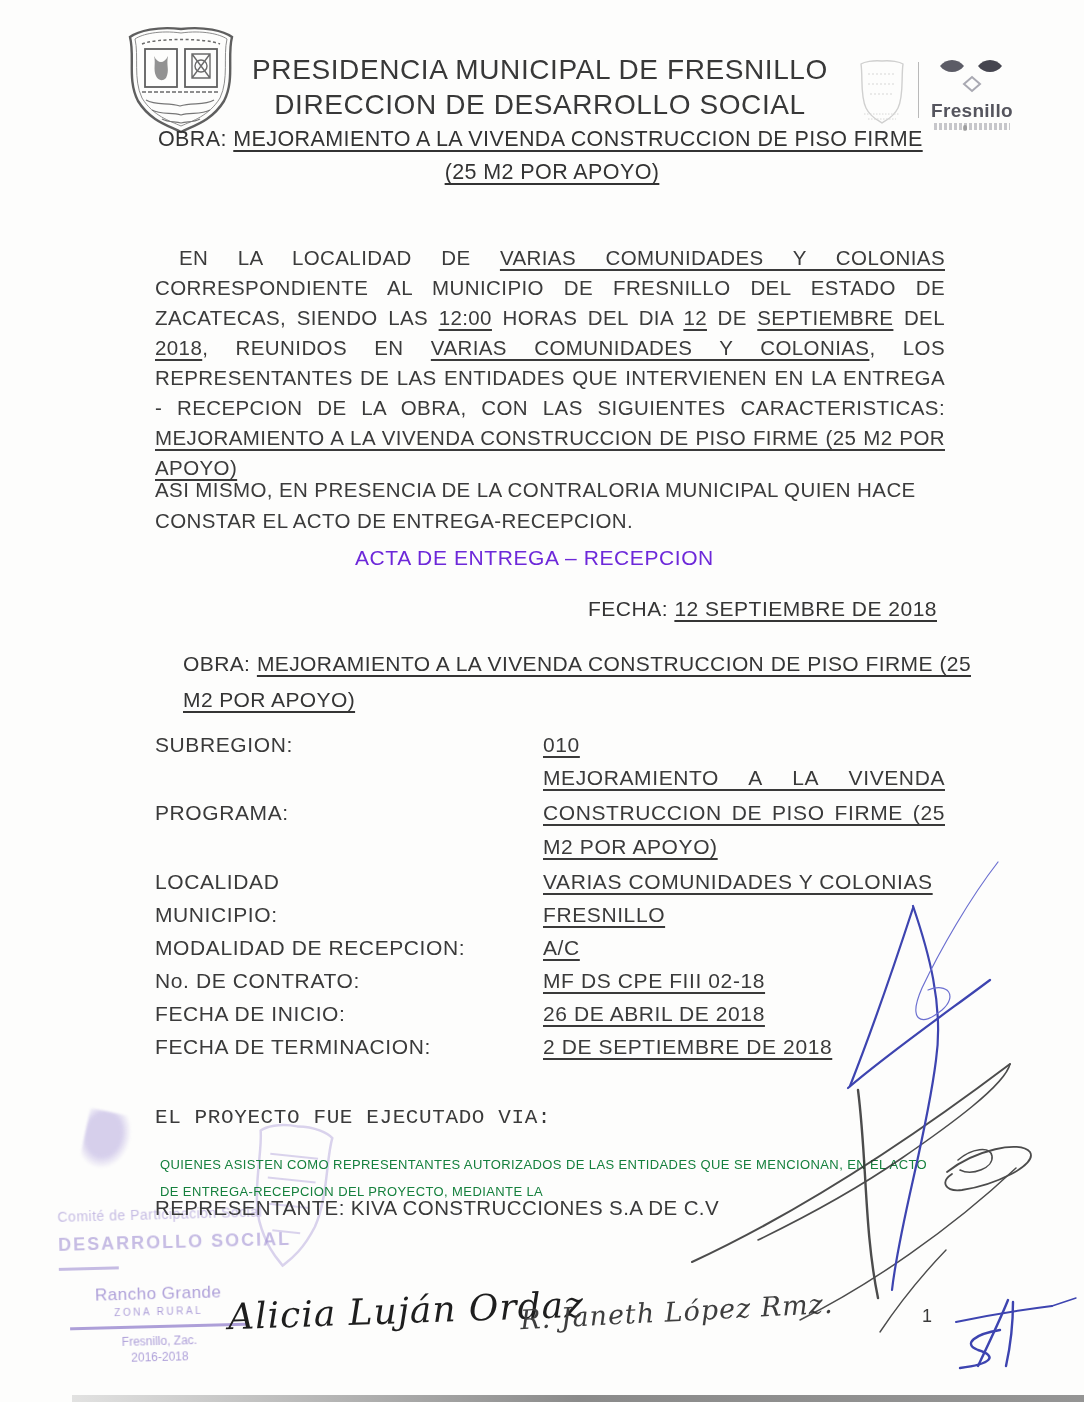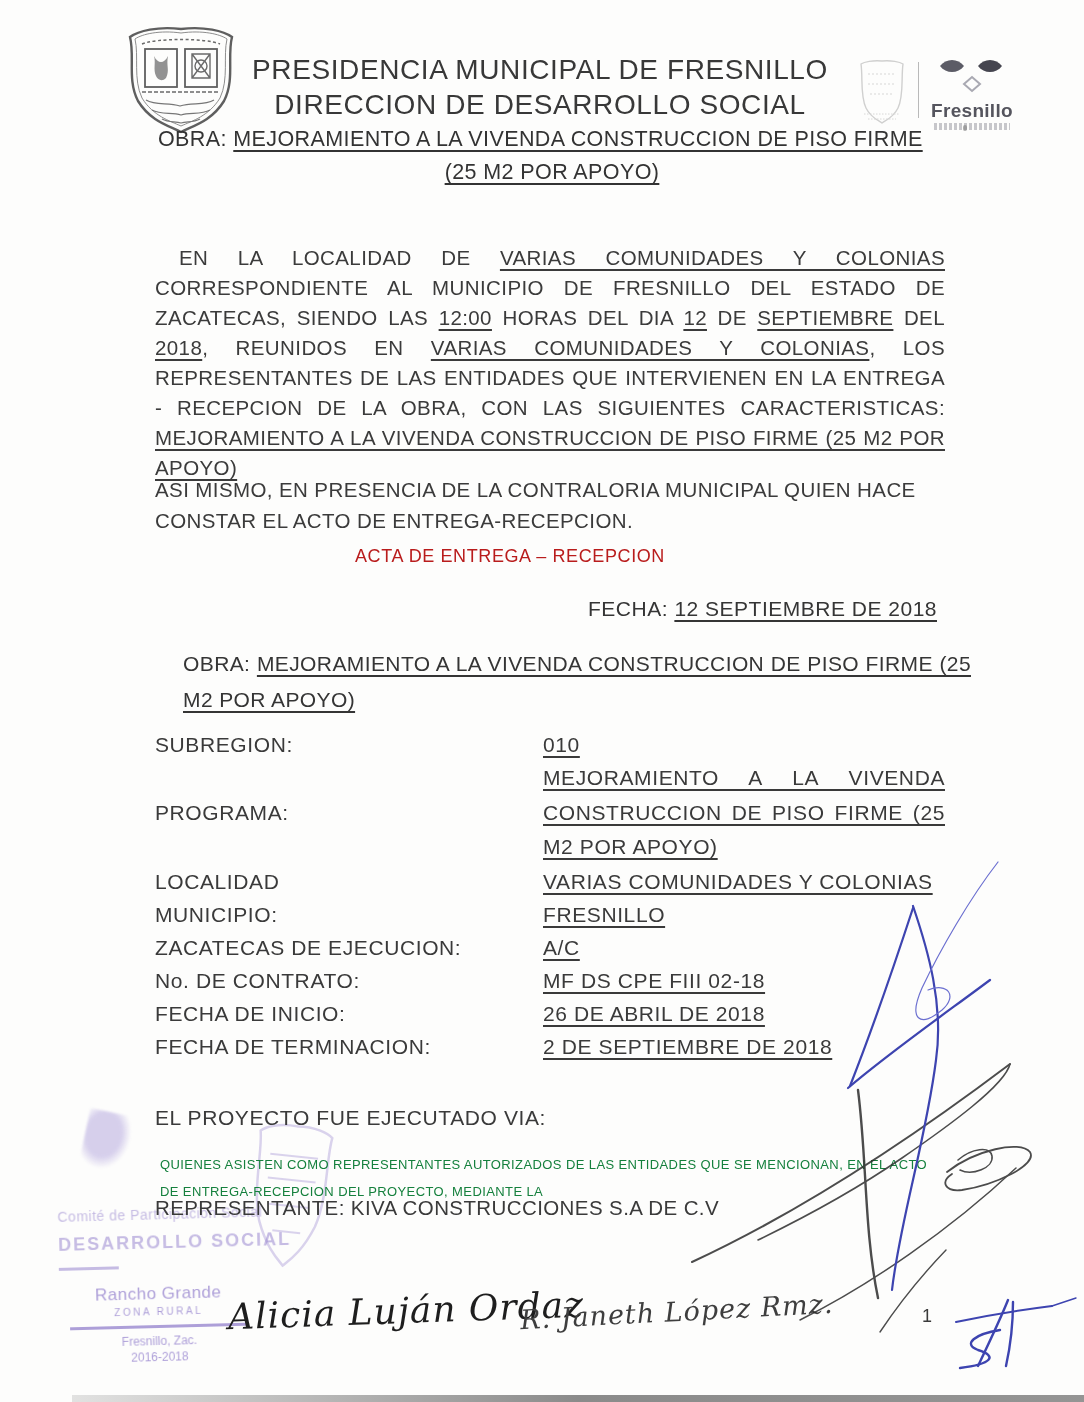--- a/index.html
+++ b/index.html
@@ -14,33 +14,33 @@
   
   .title-block{left:150px;top:52px;width:780px;text-align:center;line-height:35px;
     font-size:28px;letter-spacing:.6px;color:#383838;}
   .obra-top{left:158px;top:127px;width:788px;font-size:21.5px;letter-spacing:.4px;color:#333;}
   .obra-top-l2{left:158px;top:160px;width:788px;text-align:center;font-size:21.5px;letter-spacing:.4px;color:#333;}
 
   
   .p1{left:155px;top:243px;width:790px;font-size:20.5px;letter-spacing:.4px;line-height:30px;
     text-align:justify;text-indent:24px;color:#3b3b3b;}
   .p2{left:155px;top:474px;width:790px;font-size:20.5px;letter-spacing:.4px;line-height:31px;color:#3b3b3b;}
-  .acta{left:355px;top:546px;font-size:18px;letter-spacing:.6px;color:#b91c1c;text-align:center;}
+  .acta{left:355px;top:546px;font-size:21px;letter-spacing:.6px;color:#6d28d9;text-align:center;}
   .fecha{left:155px;top:597px;width:782px;text-align:right;font-size:21px;letter-spacing:.5px;color:#353535;}
   .obra-mid{left:155px;top:646px;width:788px;font-size:21px;letter-spacing:.4px;line-height:36px;text-align:justify;color:#353535;margin-left:28px;}
 
   
   .fields{left:155px;top:728px;width:790px;font-size:21px;letter-spacing:.6px;color:#3a3a3a;}
   .field-row{display:flex;align-items:flex-end;min-height:33px;line-height:33px;}
   .field-row.multiline{align-items:center;}
   .field-label{width:388px;flex:none;}
   .field-value{flex:1;}
   .field-value.justify{text-align:justify;line-height:34.5px;}
 
-  .via{left:155px;top:1106px;font-size:21px;letter-spacing:.6px;color:#3a3a3a;}
+  .via{left:155px;top:1106px;font-size:21px;letter-spacing:.6px;color:#3a3a3a;font-family:Liberation Mono, monospace;}
   .constructora{left:155px;top:1156px;font-size:20.5px;letter-spacing:.4px;color:#3a3a3a;}
   .representante{left:155px;top:1184px;font-size:20.5px;letter-spacing:.4px;color:#3a3a3a;margin-top:12px;}
   .quienes{left:155px;top:1152px;width:780px;font-size:13px;letter-spacing:.4px;line-height:26.5px;padding-left:5px;color:#15803d;}
 
   
   .crest-box{left:112px;top:24px;width:138px;height:112px;}
   .wm-shield{left:856px;top:58px;width:52px;height:68px;opacity:.45;}
   .logo-divider{left:918px;top:62px;width:1px;height:56px;background:#b9b9b9;}
   .fres-logo{left:926px;top:52px;width:92px;text-align:center;}
   .fres-text{font-size:19px;font-weight:bold;letter-spacing:.3px;color:#55555e;margin-top:2px;}
@@ -165,21 +165,21 @@
     </div>
     <div class="field-row">
       <span class="field-label">LOCALIDAD</span>
       <span class="field-value u">VARIAS COMUNIDADES Y COLONIAS</span>
     </div>
     <div class="field-row">
       <span class="field-label">MUNICIPIO:</span>
       <span class="field-value u">FRESNILLO</span>
     </div>
     <div class="field-row">
-      <span class="field-label">ZACATECAS DE EJECUCION:</span>
+      <span class="field-label">MODALIDAD DE RECEPCION:</span>
       <span class="field-value u">A/C</span>
     </div>
     <div class="field-row">
       <span class="field-label">No. DE CONTRATO:</span>
       <span class="field-value u">MF DS CPE FIII 02-18</span>
     </div>
     <div class="field-row">
       <span class="field-label">FECHA DE INICIO:</span>
       <span class="field-value u">26 DE ABRIL DE 2018</span>
     </div>

